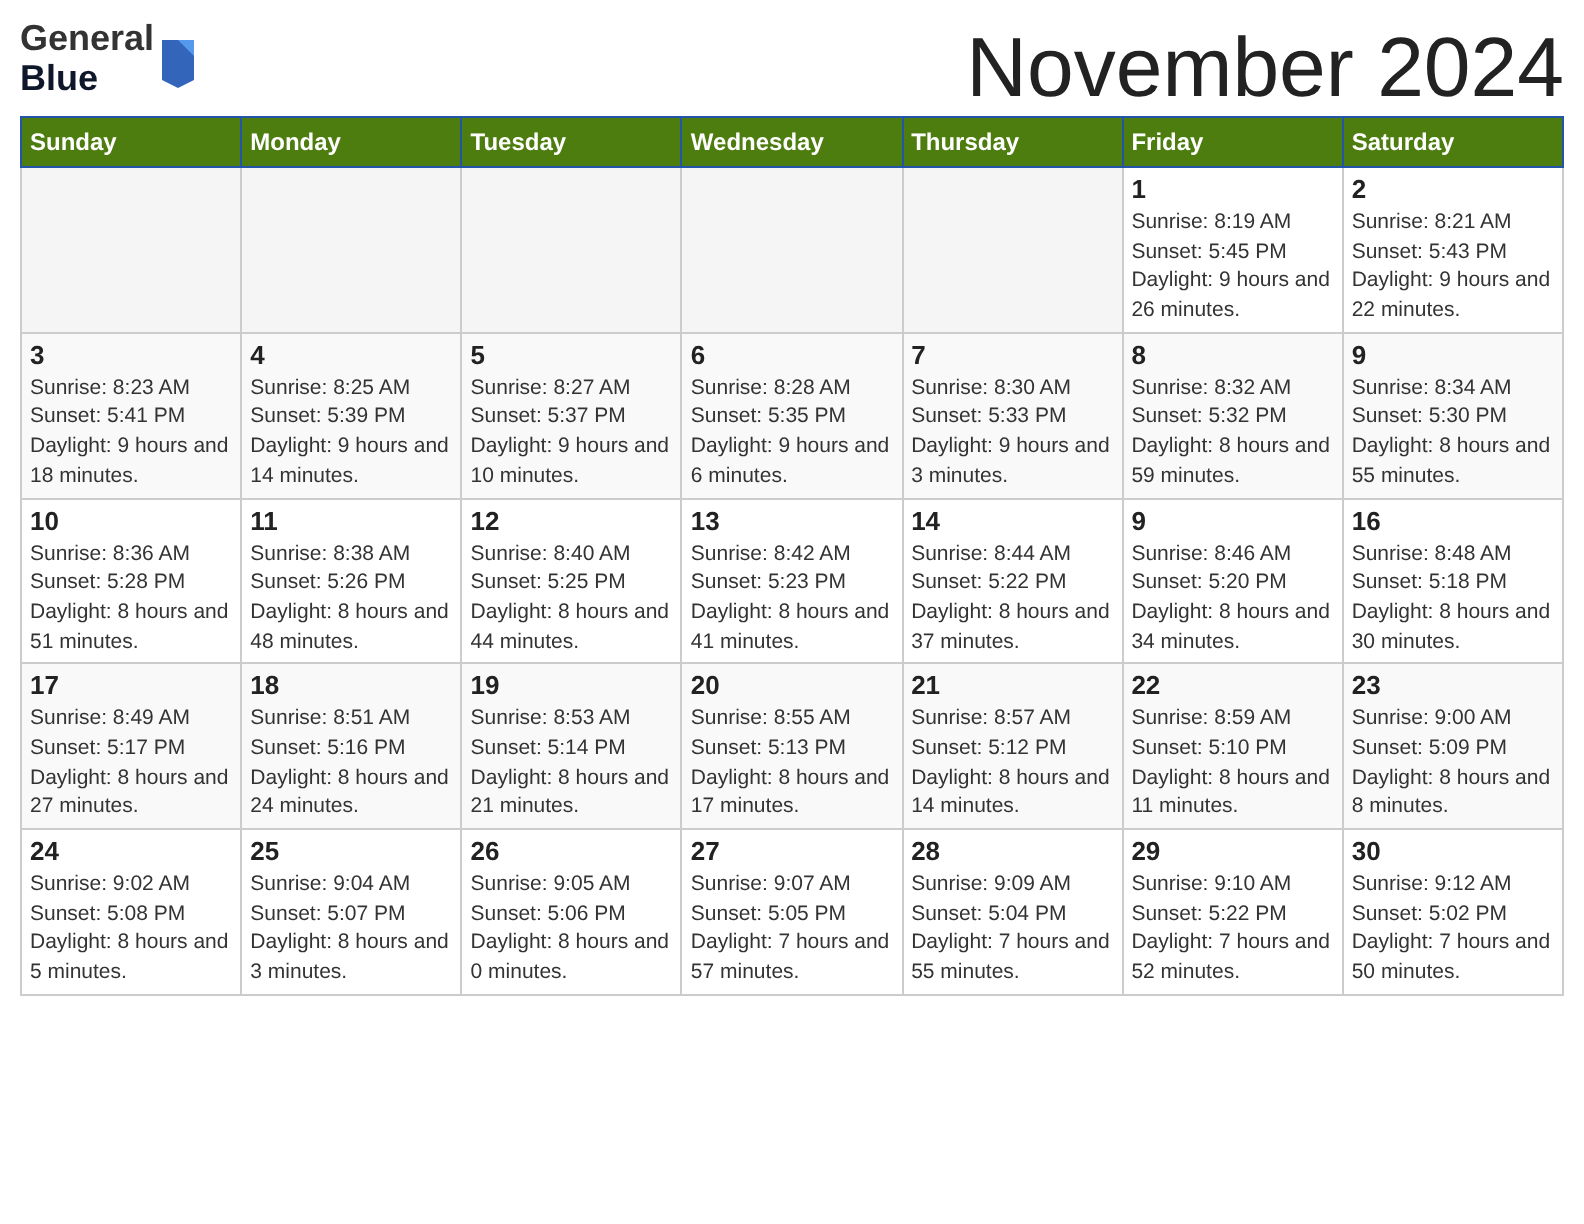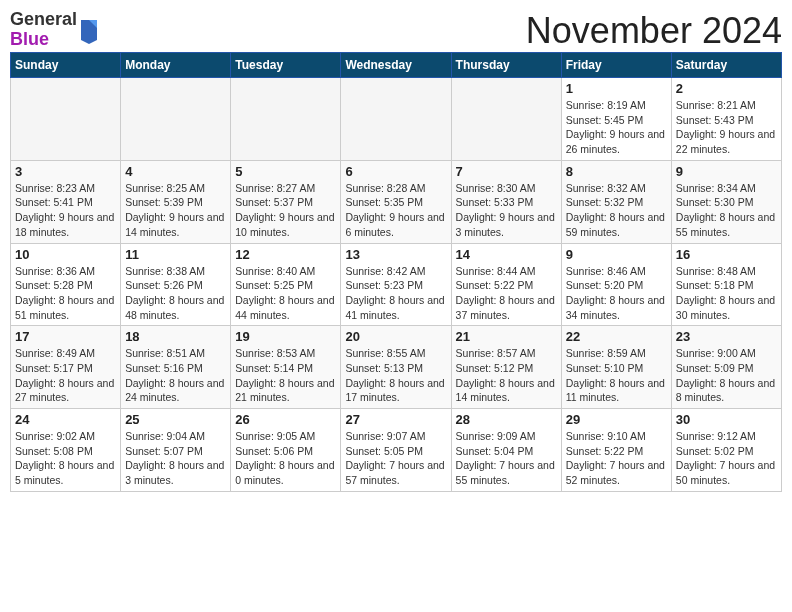--- a/index.html
+++ b/index.html
@@ -21,45 +21,45 @@
       align-items: center;
     }
     .logo-text {
       display: flex;
       flex-direction: column;
       font-size: 18px;
       font-weight: bold;
       line-height: 1.1;
     }
     .logo-general { color: #333; }
-    .logo-blue { color: #a21caf; }
+    .logo-blue { color: #0f172a; }
     .logo-icon {
       width: 20px;
       height: 28px;
       margin-left: 2px;
     }
     .title-area {
       text-align: right;
     }
     .calendar-title {
-      font-size: 36px;
+      font-size: 42px;
       font-weight: normal;
       color: #222;
     }
     .calendar-subtitle {
       font-size: 15px;
       color: #444;
     }
     .calendar {
       width: 100%;
       border-collapse: collapse;
       font-size: 11px;
     }
     .calendar th {
-      background: #0c4a6e;
+      background: #4d7c0f;
       color: #fff;
       padding: 5px 4px;
       text-align: left;
       font-size: 12px;
       font-weight: bold;
       border: 1px solid #2255aa;
     }
     .calendar td {
       border: 1px solid #ccc;
       vertical-align: top;

